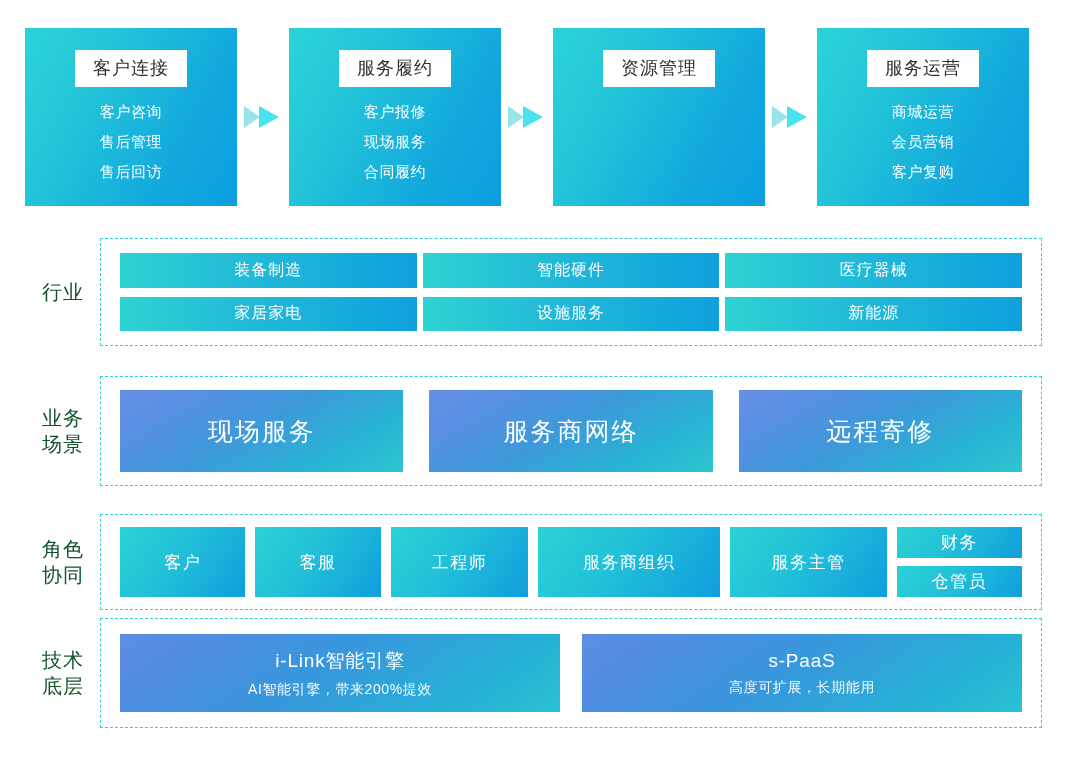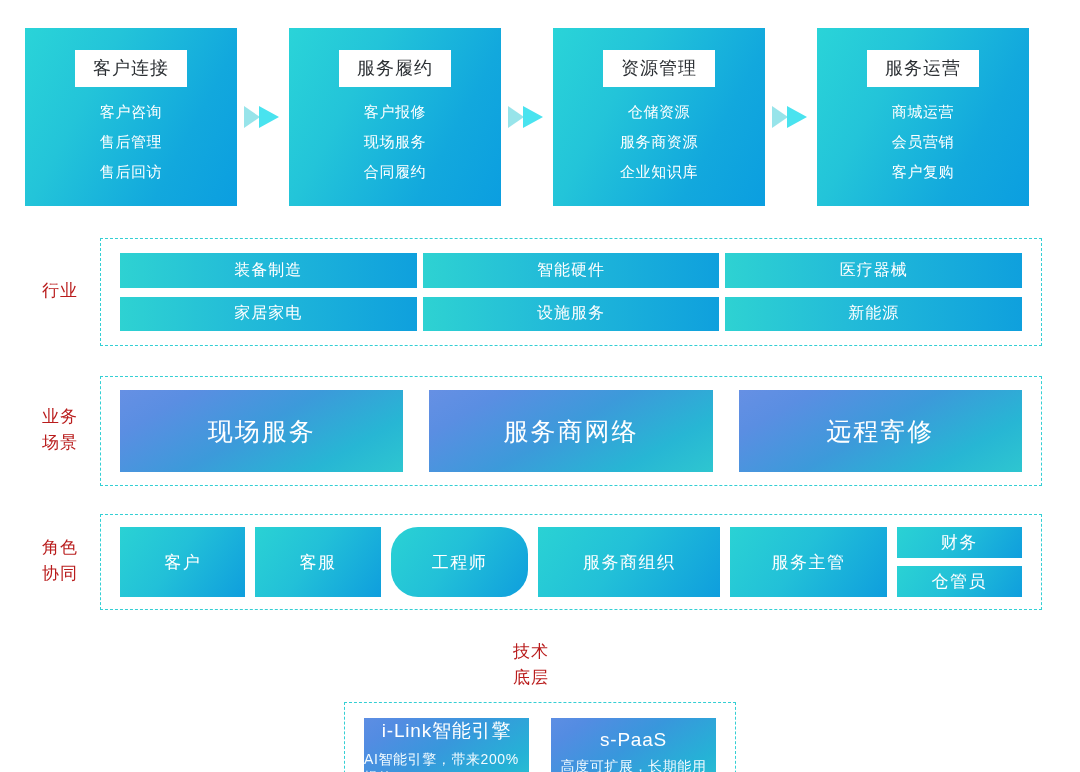--- a/index.html
+++ b/index.html
@@ -76,28 +76,27 @@
   
   .section {
     position: absolute;
     left: 38px;
     display: flex;
     align-items: center;
   }
   .section-label {
     width: 62px;
     flex: 0 0 62px;
-    font-size: 17px;
+    font-size: 20px;
     line-height: 26px;
-    color: #b91c1c;
+    color: #14532d;
     text-align: left;
     letter-spacing: 1px;
     padding-left: 4px;
     box-sizing: border-box;
-    font-family: Liberation Mono, monospace;
   }
   .section-label span { display: block; }
   .dashed-box {
     position: relative;
     border: 1.6px dashed #33cfd4;
     box-sizing: border-box;
     flex: 1 1 auto;
     display: flex;
     align-items: center;
   }
@@ -170,21 +169,21 @@
   .role-block.single { flex: 1 1 0; }
   .role-stack {
     flex: 1 1 0;
     display: flex;
     flex-direction: column;
     gap: 8px;
   }
   .role-stack .role-block { flex: 1 1 0; }
 
   
-  #section-tech { top: 640px; width: 1004px; height: 130px; flex-direction: column; }
+  #section-tech { top: 608px; width: 1004px; height: 130px; }
   #section-tech .dashed-box { height: 110px; padding: 15px 19px; }
   .tech-grid {
     display: flex;
     width: 100%;
     height: 100%;
     gap: 22px;
   }
   .tech-card {
     flex: 1 1 0;
     background: linear-gradient(145deg, #5d8ee3 0%, #538ce2 15%, #3897dc 45%, #25b2d6 80%, #2bc2d1 100%);
@@ -239,25 +238,20 @@
 
     <div class="flow-arrow">
       <svg width="42" height="28" viewBox="0 0 42 28" aria-hidden="true">
         <path d="M2 3 L18 14 L2 25 Z" fill="#6fd9e2" opacity="0.72"></path>
         <path d="M17 3 L37 14 L17 25 Z" fill="#49e3ef"></path>
       </svg>
     </div>
 
     <div class="flow-card">
       <div class="flow-card-title">资源管理</div>
-      <div class="flow-card-items">
-        <div class="flow-card-item">仓储资源</div>
-        <div class="flow-card-item">服务商资源</div>
-        <div class="flow-card-item">企业知识库</div>
-      </div>
     </div>
 
     <div class="flow-arrow">
       <svg width="42" height="28" viewBox="0 0 42 28" aria-hidden="true">
         <path d="M2 3 L18 14 L2 25 Z" fill="#6fd9e2" opacity="0.72"></path>
         <path d="M17 3 L37 14 L17 25 Z" fill="#49e3ef"></path>
       </svg>
     </div>
 
     <div class="flow-card">
@@ -314,21 +308,21 @@
     </div>
     <div class="dashed-box">
       <div class="role-grid">
 
         <div class="role-block single" style="flex:1 1 0;">客户</div>
 
         <div class="role-stack" style="flex:1 1 0;">
           <div class="role-block">客服</div>
         </div>
 
-        <div class="role-block single" style="flex:1.1 1 0;border-radius:27px;">工程师</div>
+        <div class="role-block single" style="flex:1.1 1 0;">工程师</div>
 
         <div class="role-block single" style="flex:1.45 1 0;">服务商组织</div>
 
         <div class="role-block single" style="flex:1.25 1 0;">服务主管</div>
 
         <div class="role-stack" style="flex:1 1 0;">
           <div class="role-block">财务</div>
           <div class="role-block">仓管员</div>
         </div>
 

